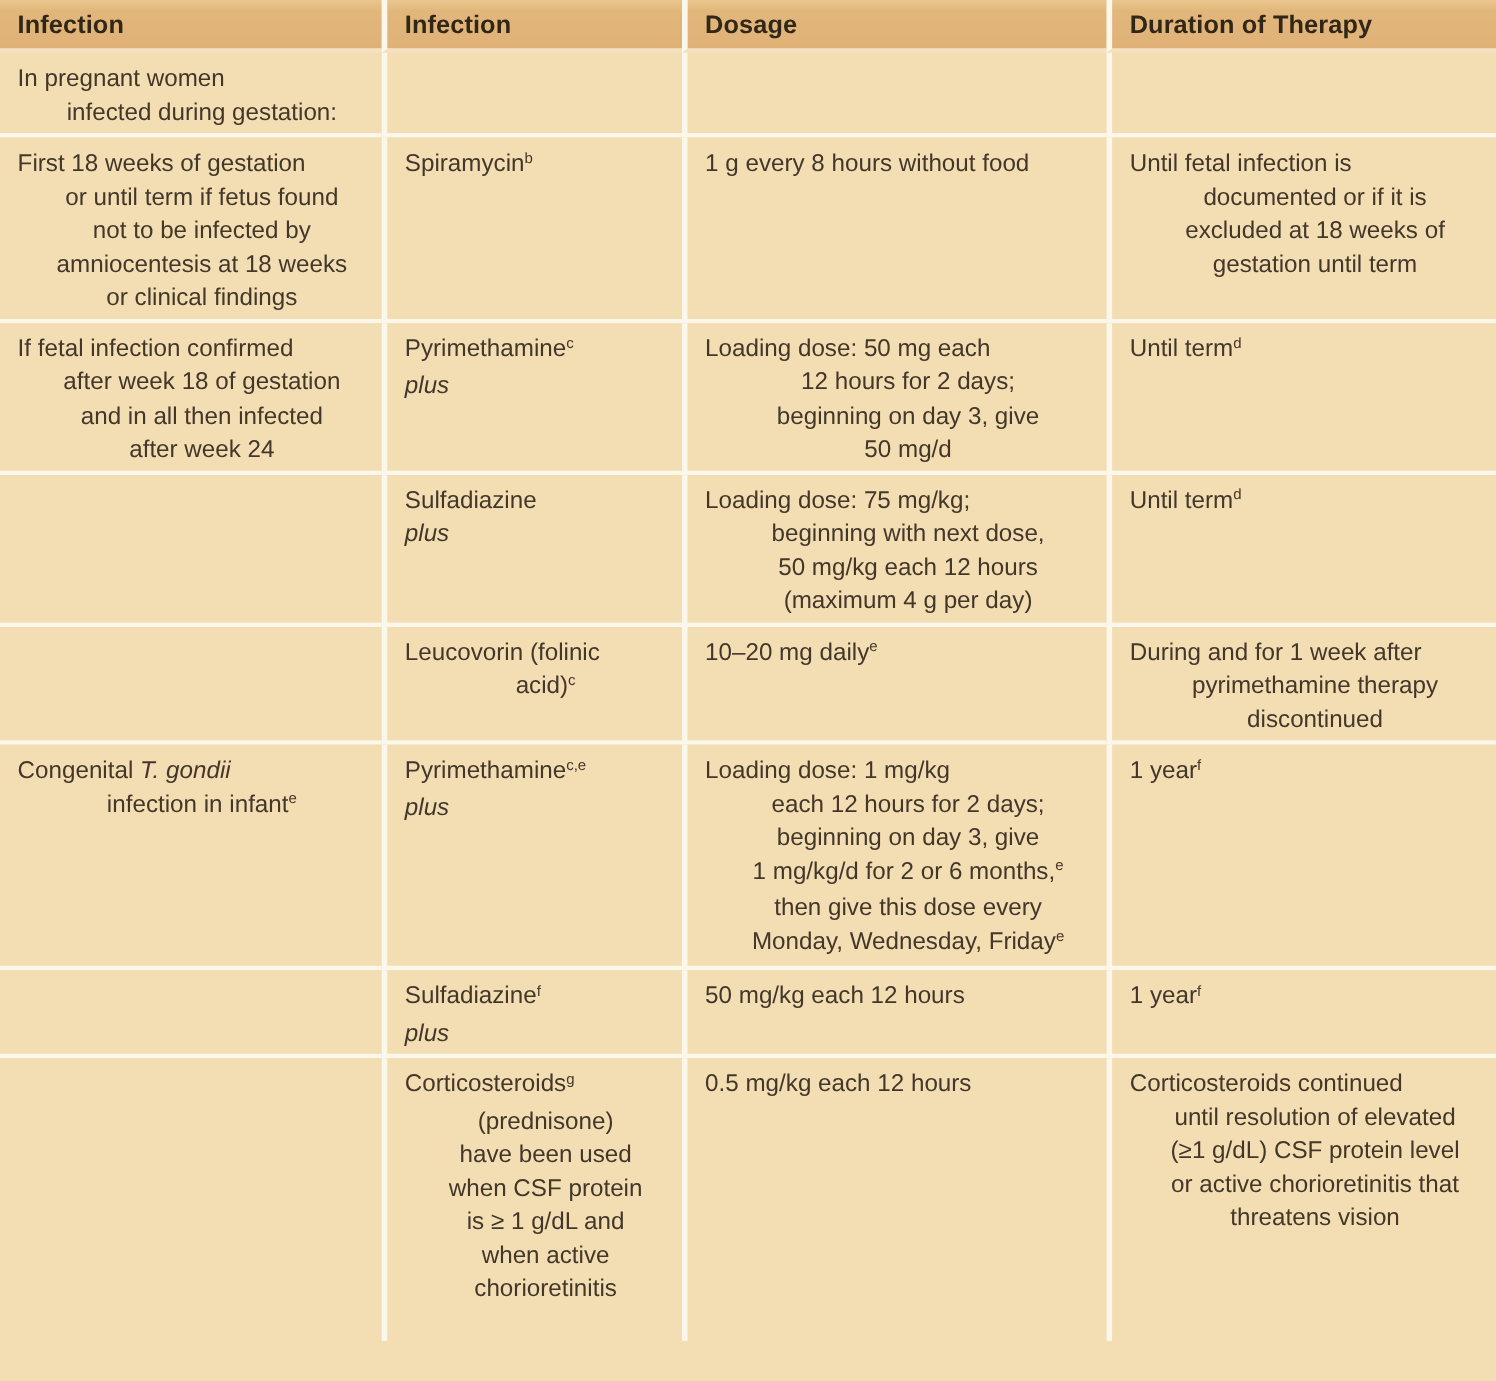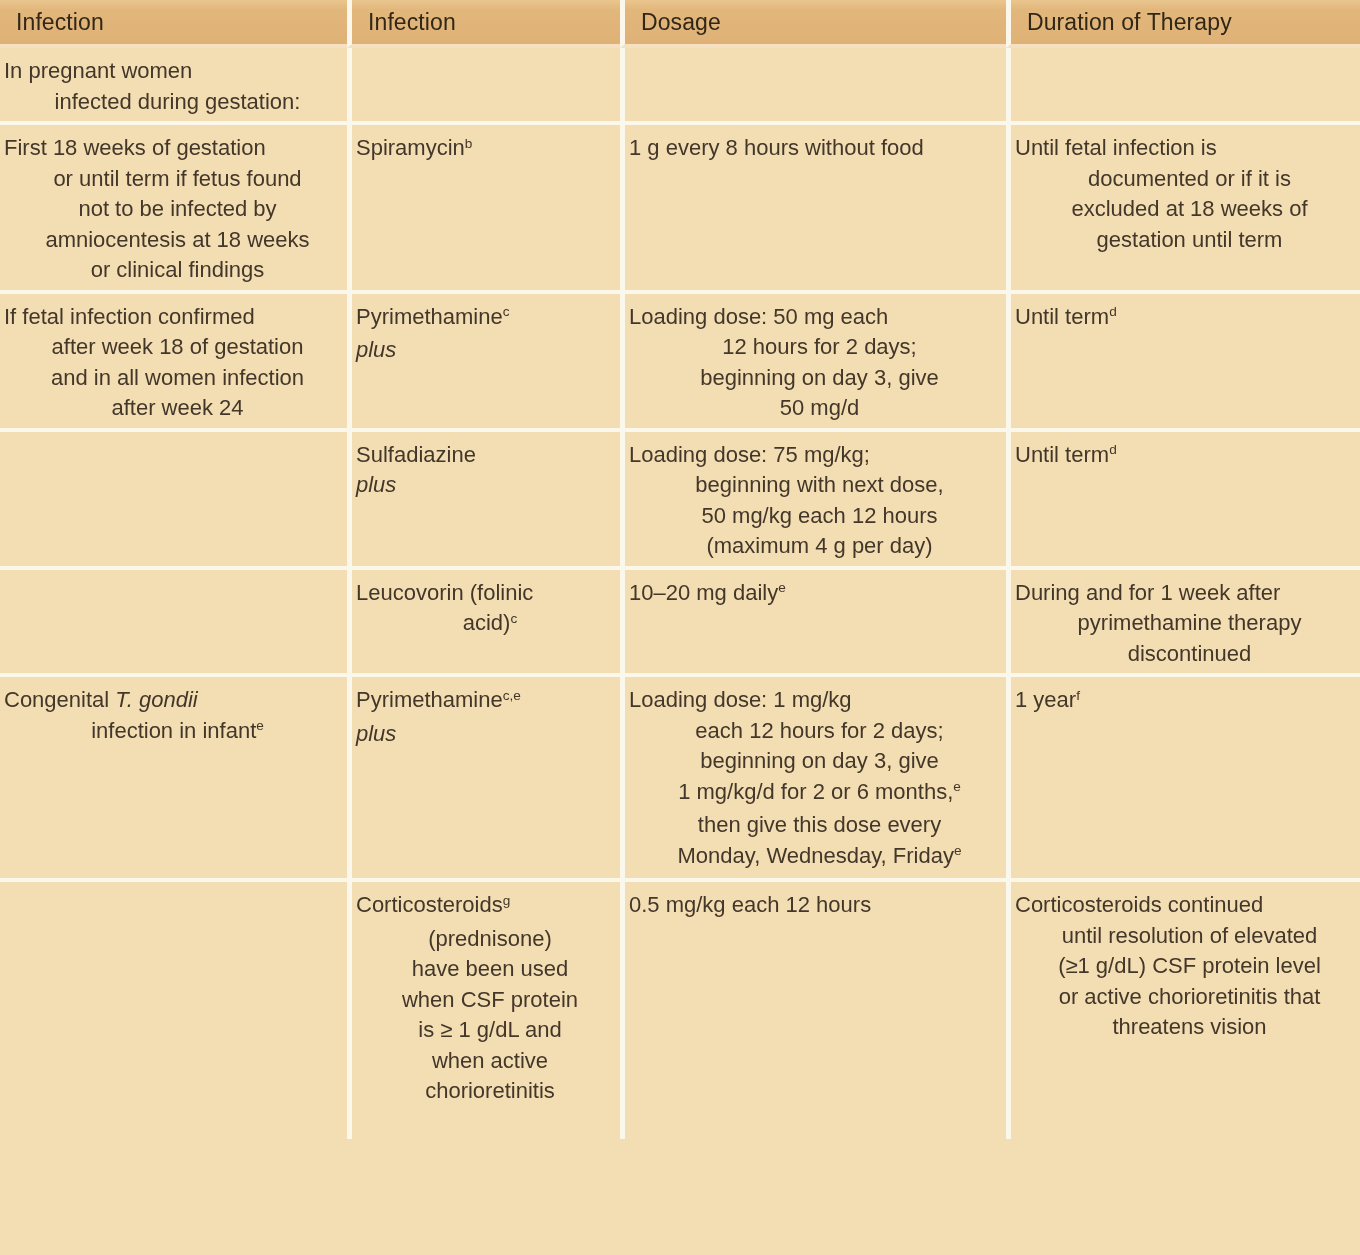--- a/index.html
+++ b/index.html
@@ -23,31 +23,31 @@
   }
   table.tx th, table.tx td {
     vertical-align: top;
     box-sizing: border-box;
     text-align: left;
   }
   table.tx th {
     background: linear-gradient(#eac68f 0%, #e2b77c 22%, #dfb176 100%);
     color: #312718;
     font-size: 23px;
-    font-weight: normal;
+    font-weight: bold;
     padding: 9px 8px 8px 16px;
     height: 45px;
     border-bottom: 4px solid #f5e0c2;
     letter-spacing: 0.1px;
   }
   table.tx td {
     background: #f3ddb3;
     font-size: 22px;
     line-height: 30.5px;
-    padding: 8px 8px 4px 4px;
+    padding: 8px 8px 4px 16px;
     border-bottom: 4px solid #fcf7eb;
   }
   table.tx tr:last-child td {
     border-bottom: none;
   }
   table.tx th + th, table.tx td + td {
     border-left: 5px solid #fcf7eb;
   }
   .line { white-space: nowrap; }
   .line.ind { padding-left: 12px; text-align: center; }
@@ -106,21 +106,21 @@
             <div class="line"><span>Until fetal infection is</span></div>
             <div class="line ind"><span>documented or if it is</span></div>
             <div class="line ind"><span>excluded at 18 weeks of</span></div>
             <div class="line ind"><span>gestation until term</span></div>
           </td>
       </tr>
       <tr style="height:133px">
         <td>
             <div class="line"><span>If fetal infection confirmed</span></div>
             <div class="line ind"><span>after week 18 of gestation</span></div>
-            <div class="line ind"><span>and in all women infection</span></div>
+            <div class="line ind"><span>and in all then infected</span></div>
             <div class="line ind"><span>after week 24</span></div>
           </td>
         <td>
             <div class="line"><span>Pyrimethamine</span><span class="sup">c</span></div>
             <div class="line"><span class="i">plus</span></div>
           </td>
         <td>
             <div class="line"><span>Loading dose: 50 mg each</span></div>
             <div class="line ind"><span>12 hours for 2 days;</span></div>
             <div class="line ind"><span>beginning on day 3, give</span></div>
@@ -170,20 +170,33 @@
             <div class="line"><span>Pyrimethamine</span><span class="sup">c,e</span></div>
             <div class="line"><span class="i">plus</span></div>
           </td>
         <td>
             <div class="line"><span>Loading dose: 1 mg/kg</span></div>
             <div class="line ind"><span>each 12 hours for 2 days;</span></div>
             <div class="line ind"><span>beginning on day 3, give</span></div>
             <div class="line ind"><span>1 mg/kg/d for 2 or 6 months,</span><span class="sup">e</span></div>
             <div class="line ind"><span>then give this dose every</span></div>
             <div class="line ind"><span>Monday, Wednesday, Friday</span><span class="sup">e</span></div>
+          </td>
+        <td>
+            <div class="line"><span>1 year</span><span class="sup">f</span></div>
+          </td>
+      </tr>
+      <tr style="height:73px">
+        <td></td>
+        <td>
+            <div class="line"><span>Sulfadiazine</span><span class="sup">f</span></div>
+            <div class="line"><span class="i">plus</span></div>
+          </td>
+        <td>
+            <div class="line"><span>50 mg/kg each 12 hours</span></div>
           </td>
         <td>
             <div class="line"><span>1 year</span><span class="sup">f</span></div>
           </td>
       </tr>
       <tr style="height:257px">
         <td></td>
         <td>
             <div class="line"><span>Corticosteroids</span><span class="sup">g</span></div>
             <div class="line ind"><span>(prednisone)</span></div>

